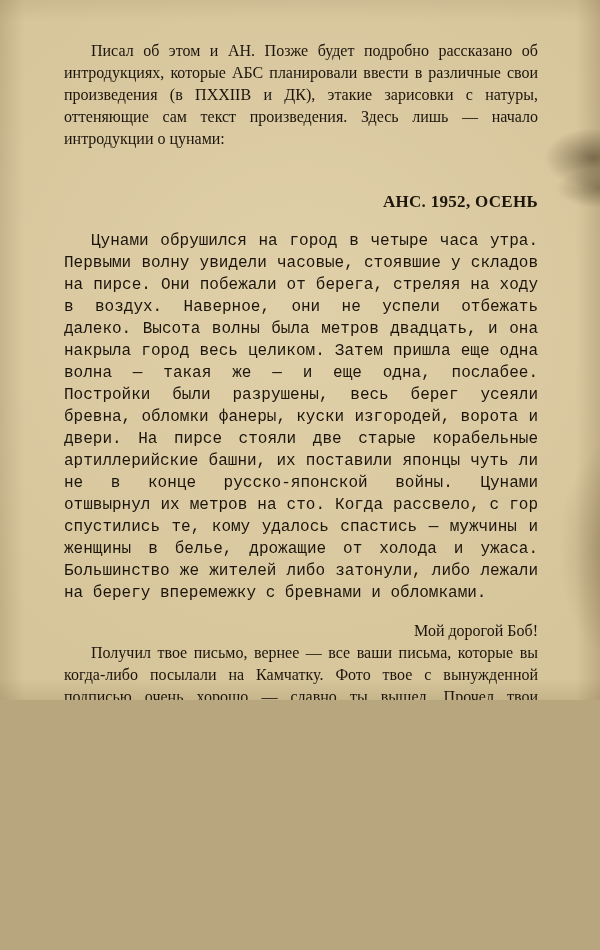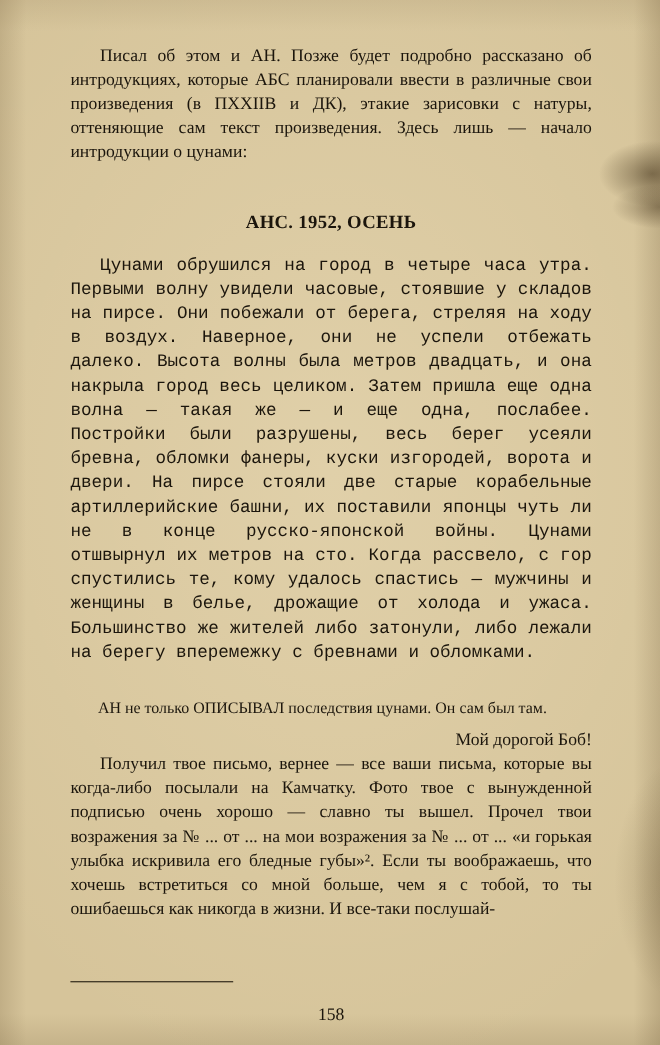--- a/index.html
+++ b/index.html
@@ -4,21 +4,21 @@
 <style>
   * { margin: 0; padding: 0; box-sizing: border-box; }
   html, body { width: 600px; height: 950px; }
   body {
     font-family: "Liberation Serif", "DejaVu Serif", serif;
     background: #b7a67e;
   }
   .page {
     position: relative;
     width: 600px;
-    height: 950px;
+    height: 700px;
     padding: 40px 62px 14px 64px;
     background: #d6c49a;
     background-image:
       radial-gradient(ellipse 120% 100% at 50% 45%, rgba(255,244,214,0.25), rgba(0,0,0,0) 60%),
       linear-gradient(90deg, rgba(97,76,43,0.18) 0, rgba(0,0,0,0) 4%, rgba(0,0,0,0) 96%, rgba(97,76,43,0.22) 100%),
       linear-gradient(180deg, rgba(97,76,43,0.10) 0, rgba(0,0,0,0) 3%, rgba(0,0,0,0) 97%, rgba(97,76,43,0.14) 100%);
     color: #1b150c;
     display: flex;
     flex-direction: column;
     overflow: hidden;
@@ -44,21 +44,21 @@
     line-height: 22px;
     text-align: justify;
     text-indent: 27px;
   }
   .par-intro { margin-bottom: 20px; }
   .section-heading {
     font-weight: bold;
     font-size: 17px;
     line-height: 23px;
     letter-spacing: 0.3px;
-    text-align: center;
+    text-align: right;
   }
   .heading-1 { margin: 20px 0 17px 0; }
   .heading-2 { margin: 22px 0 10px 0; }
   .par-tsunami { margin-bottom: 16px; font-family: Liberation Mono, monospace; }
   .par-note {
     font-size: 14.5px;
     line-height: 20px;
     text-indent: 25px;
     text-align: justify;
     margin: 14px 0 8px 0;
@@ -100,21 +100,20 @@
   <div class="smudge smudge-a"></div>
   <div class="smudge smudge-b"></div>
   <div class="smudge smudge-c"></div>
 
   <p class="body-par par-intro">Писал об этом и АН. Позже будет подробно рассказано об интродукциях, которые АБС планировали ввести в различные свои произведения (в ПXXIIВ и ДК), этакие зарисовки с натуры, оттеняющие сам текст произведения. Здесь лишь — начало интродукции о цунами:</p>
 
   <h2 class="section-heading heading-1">АНС. 1952, ОСЕНЬ</h2>
 
   <p class="body-par par-tsunami">Цунами обрушился на город в четыре часа утра. Первыми волну увидели часовые, стоявшие у складов на пирсе. Они побежали от берега, стреляя на ходу в воздух. Наверное, они не успели отбежать далеко. Высота волны была метров двадцать, и она накрыла город весь целиком. Затем пришла еще одна волна — такая же — и еще одна, послабее. Постройки были разрушены, весь берег усеяли бревна, обломки фанеры, куски изгородей, ворота и двери. На пирсе стояли две старые корабельные артиллерийские башни, их поставили японцы чуть ли не в конце русско-японской войны. Цунами отшвырнул их метров на сто. Когда рассвело, с гор спустились те, кому удалось спастись — мужчины и женщины в белье, дрожащие от холода и ужаса. Большинство же жителей либо затонули, либо лежали на берегу вперемежку с бревнами и обломками.</p>
 
-  <p class="par-note">АН не только ОПИСЫВАЛ последствия цунами. Он сам был там.</p>
 
 
   <p class="par-salutation">Мой дорогой Боб!</p>
 
   <p class="body-par par-letter">Получил твое письмо, вернее — все ваши письма, которые вы когда-либо посылали на Камчатку. Фото твое с вынужденной подписью очень хорошо — славно ты вышел. Прочел твои возражения за № ... от ... на мои возражения за № ... от ... «и горькая улыбка искривила его бледные губы»². Если ты воображаешь, что хочешь встретиться со мной больше, чем я с тобой, то ты ошибаешься как никогда в жизни. И все-таки послушай-</p>
 
   <div class="footnotes">
     <div class="fn-divider"></div>
   </div>
 

